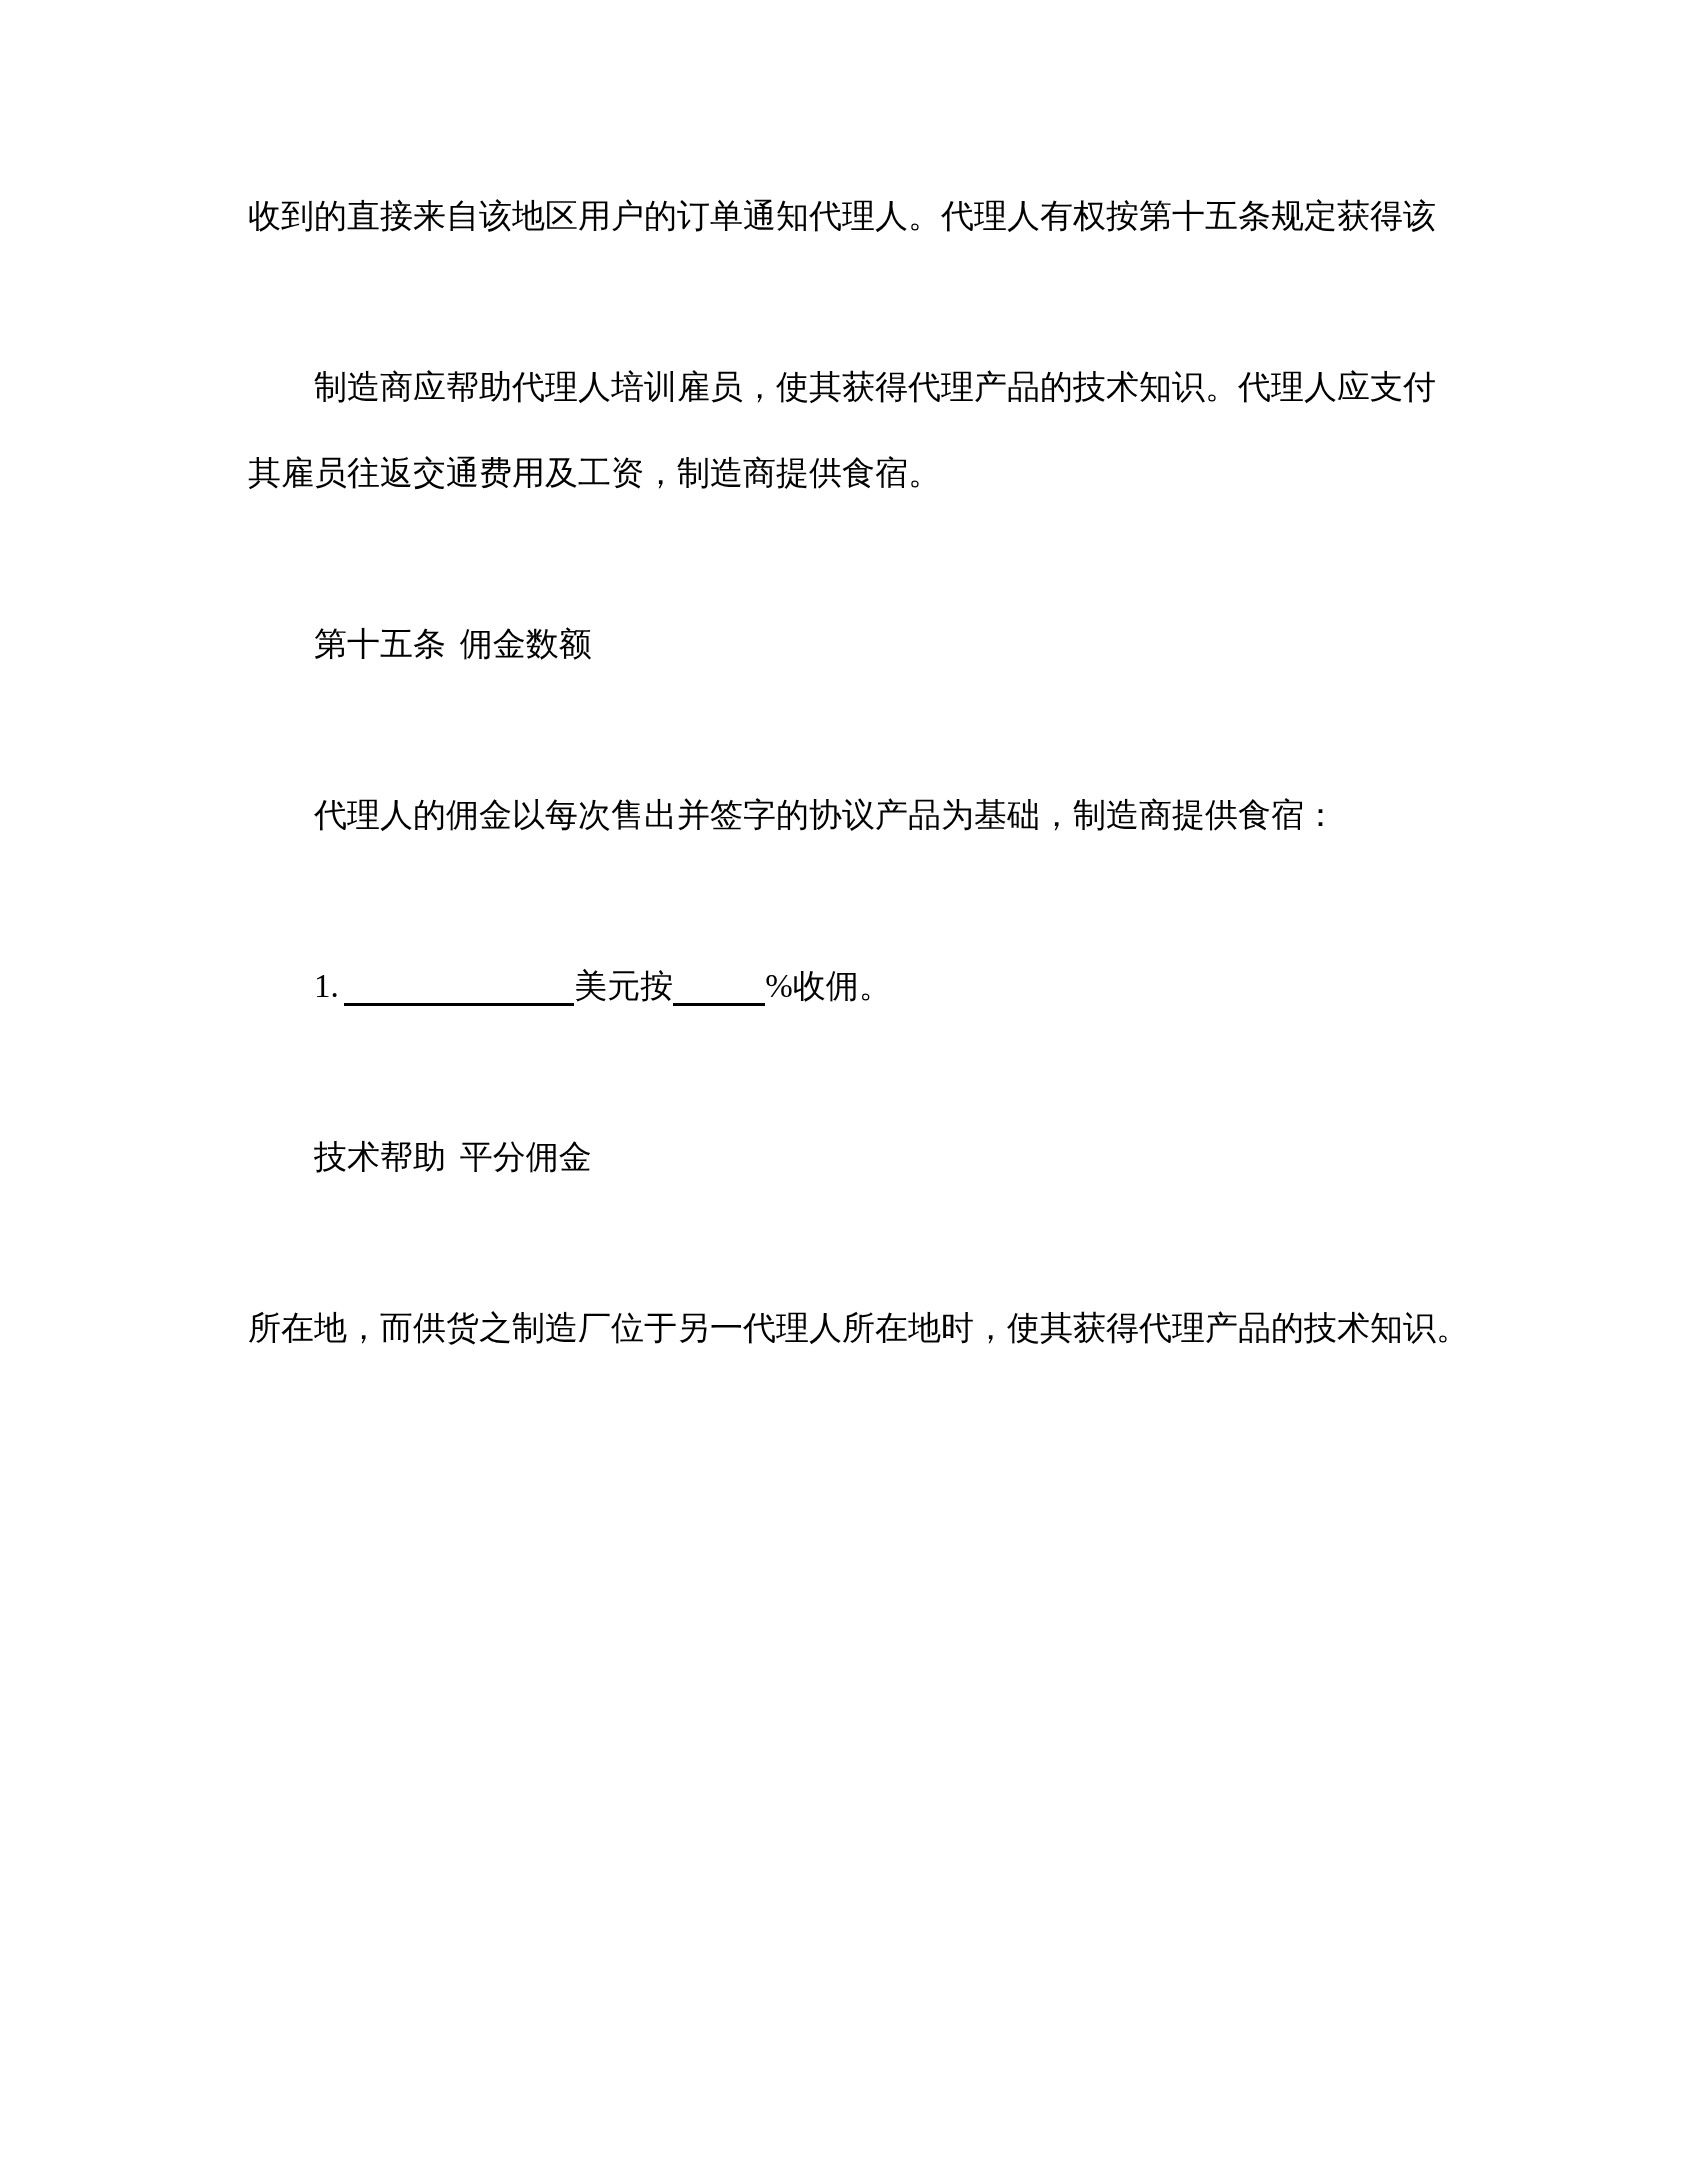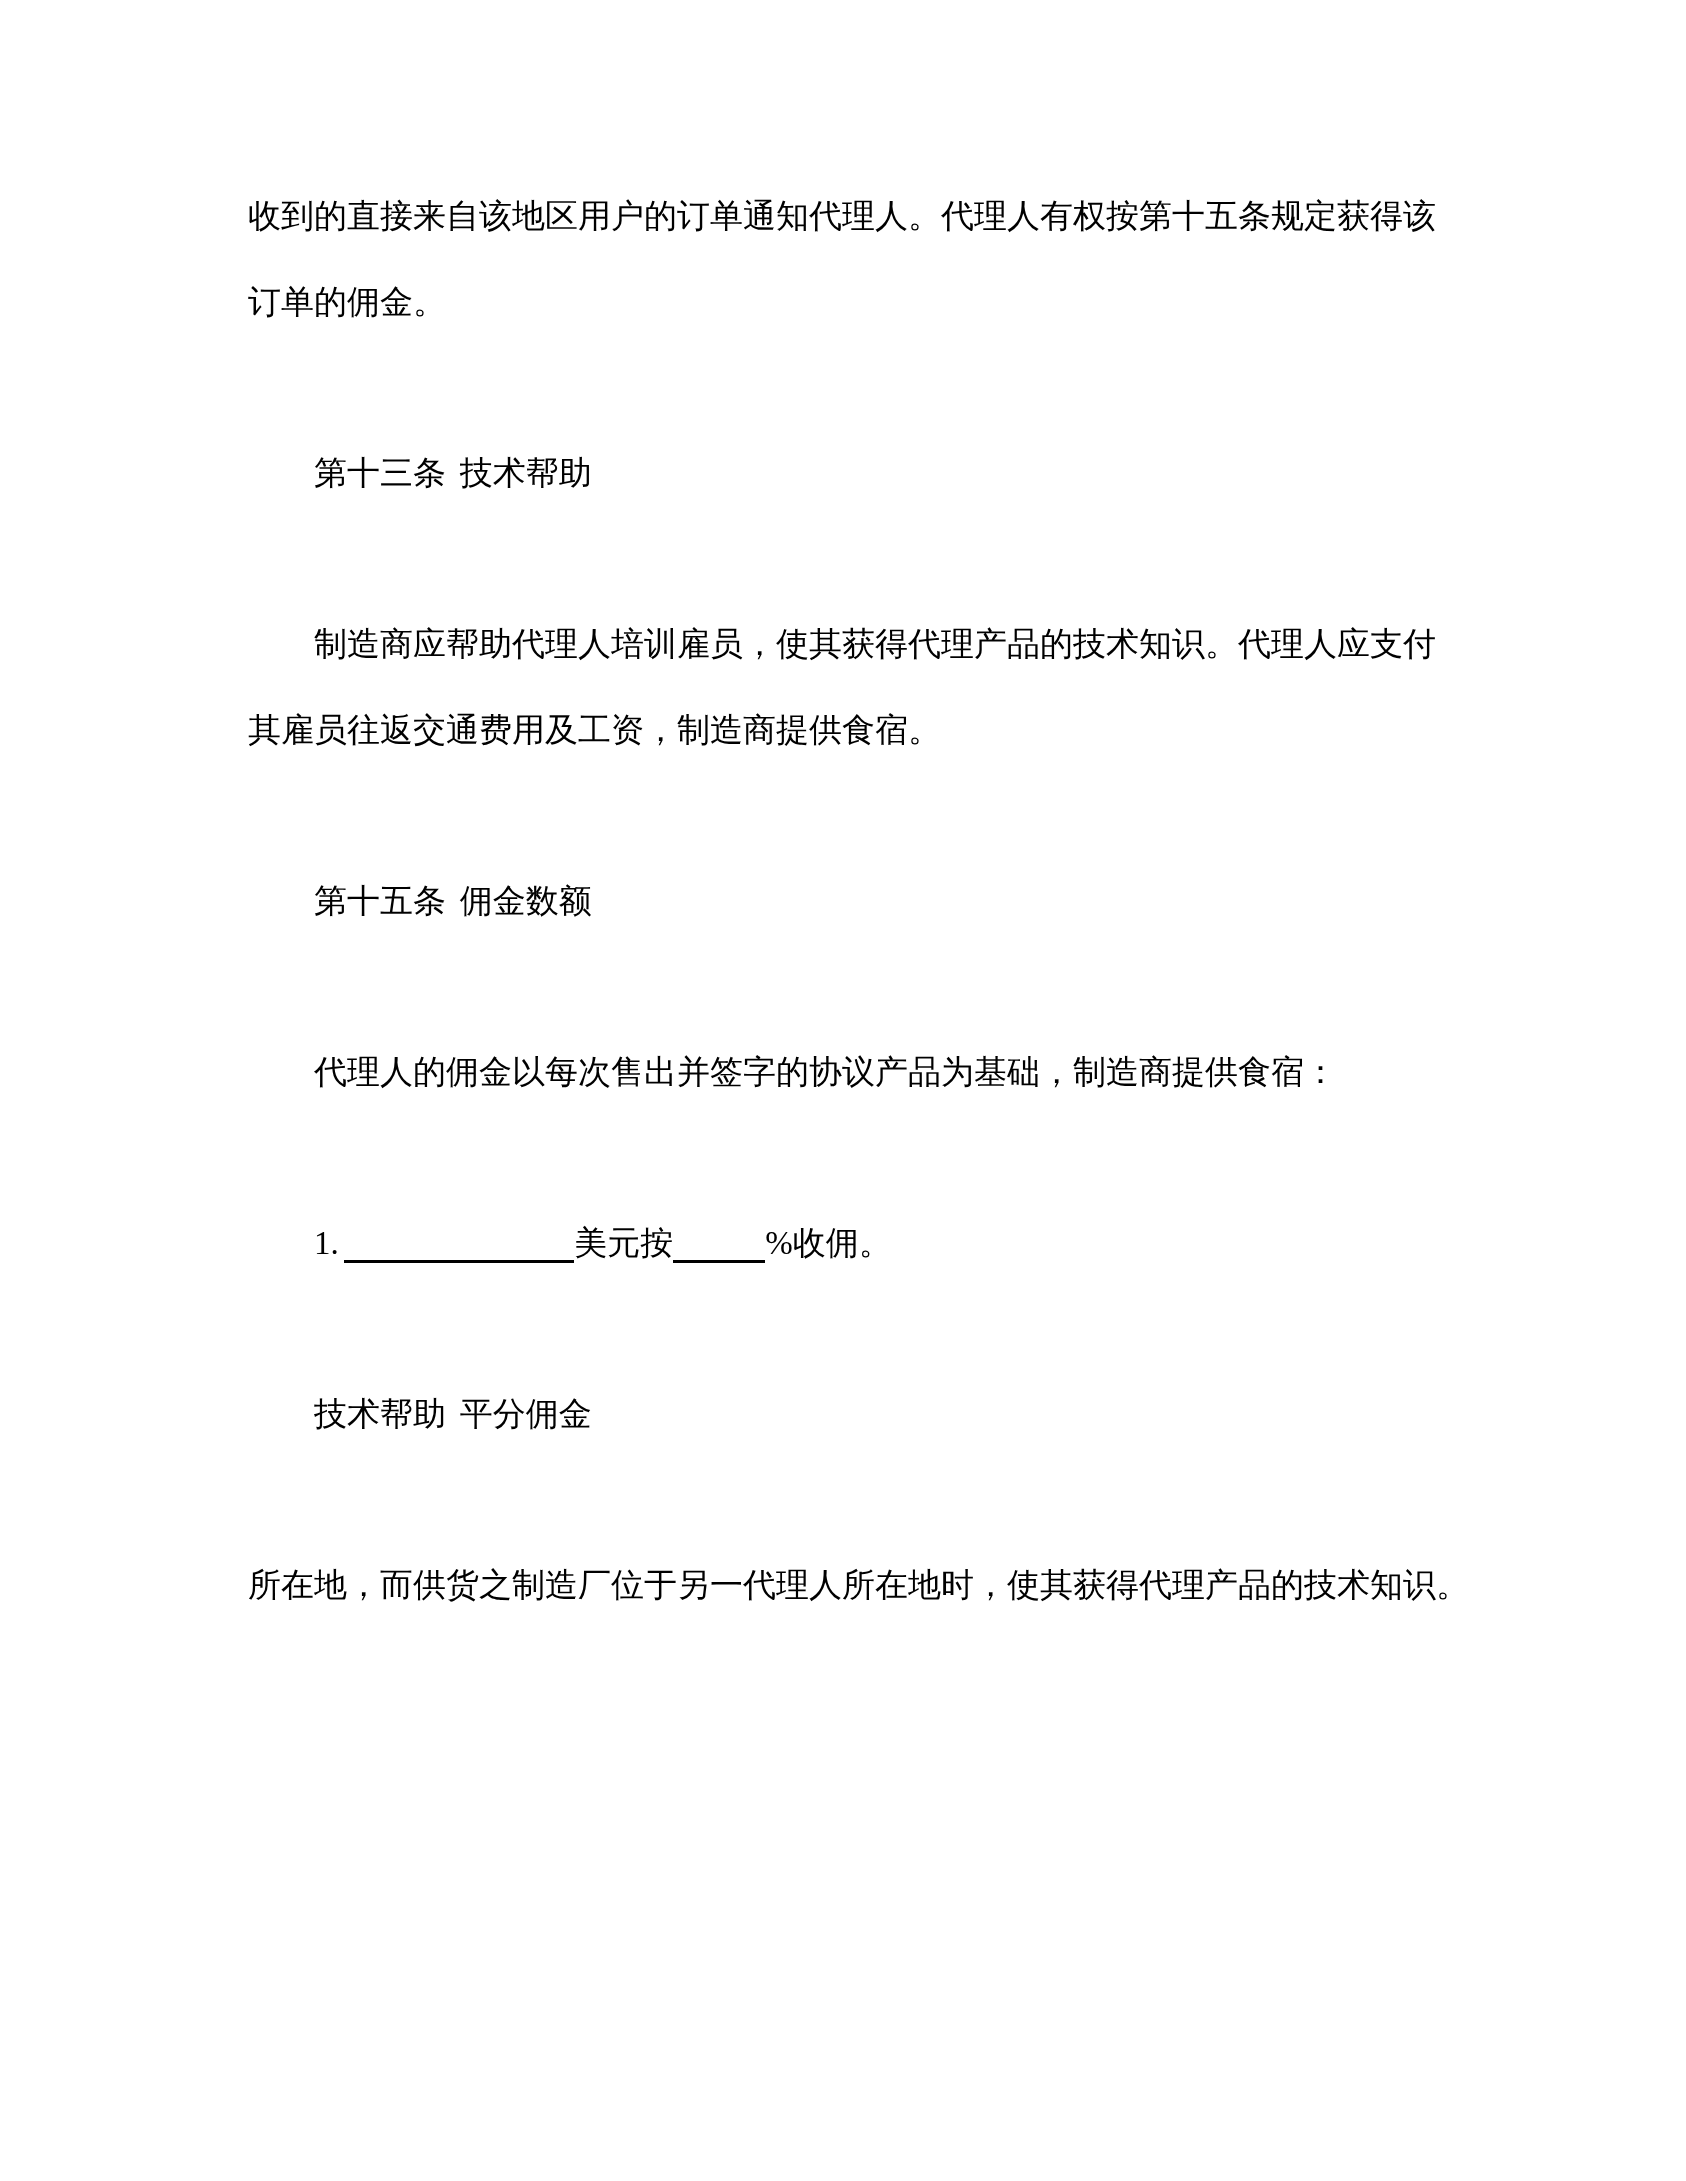--- a/index.html
+++ b/index.html
@@ -49,26 +49,22 @@
   }
 </style>
 </head>
 <body>
 
 <div class="page">
   <div class="content">
 
     <div class="para">
       <div class="line">收到的直接来自该地区用户的订单通知代理人。代理人有权按第十五条规定获得该</div>
-      <div class="line">订单的佣金。</div>
     </div>
 
-    <div class="para">
-      <div class="line indent heading">第十三条 技术帮助</div>
-    </div>
 
     <div class="para">
       <div class="line indent">制造商应帮助代理人培训雇员，使其获得代理产品的技术知识。代理人应支付</div>
       <div class="line">其雇员往返交通费用及工资，制造商提供食宿。</div>
     </div>
 
     <div class="para">
       <div class="line indent heading">第十五条 佣金数额</div>
     </div>
 

